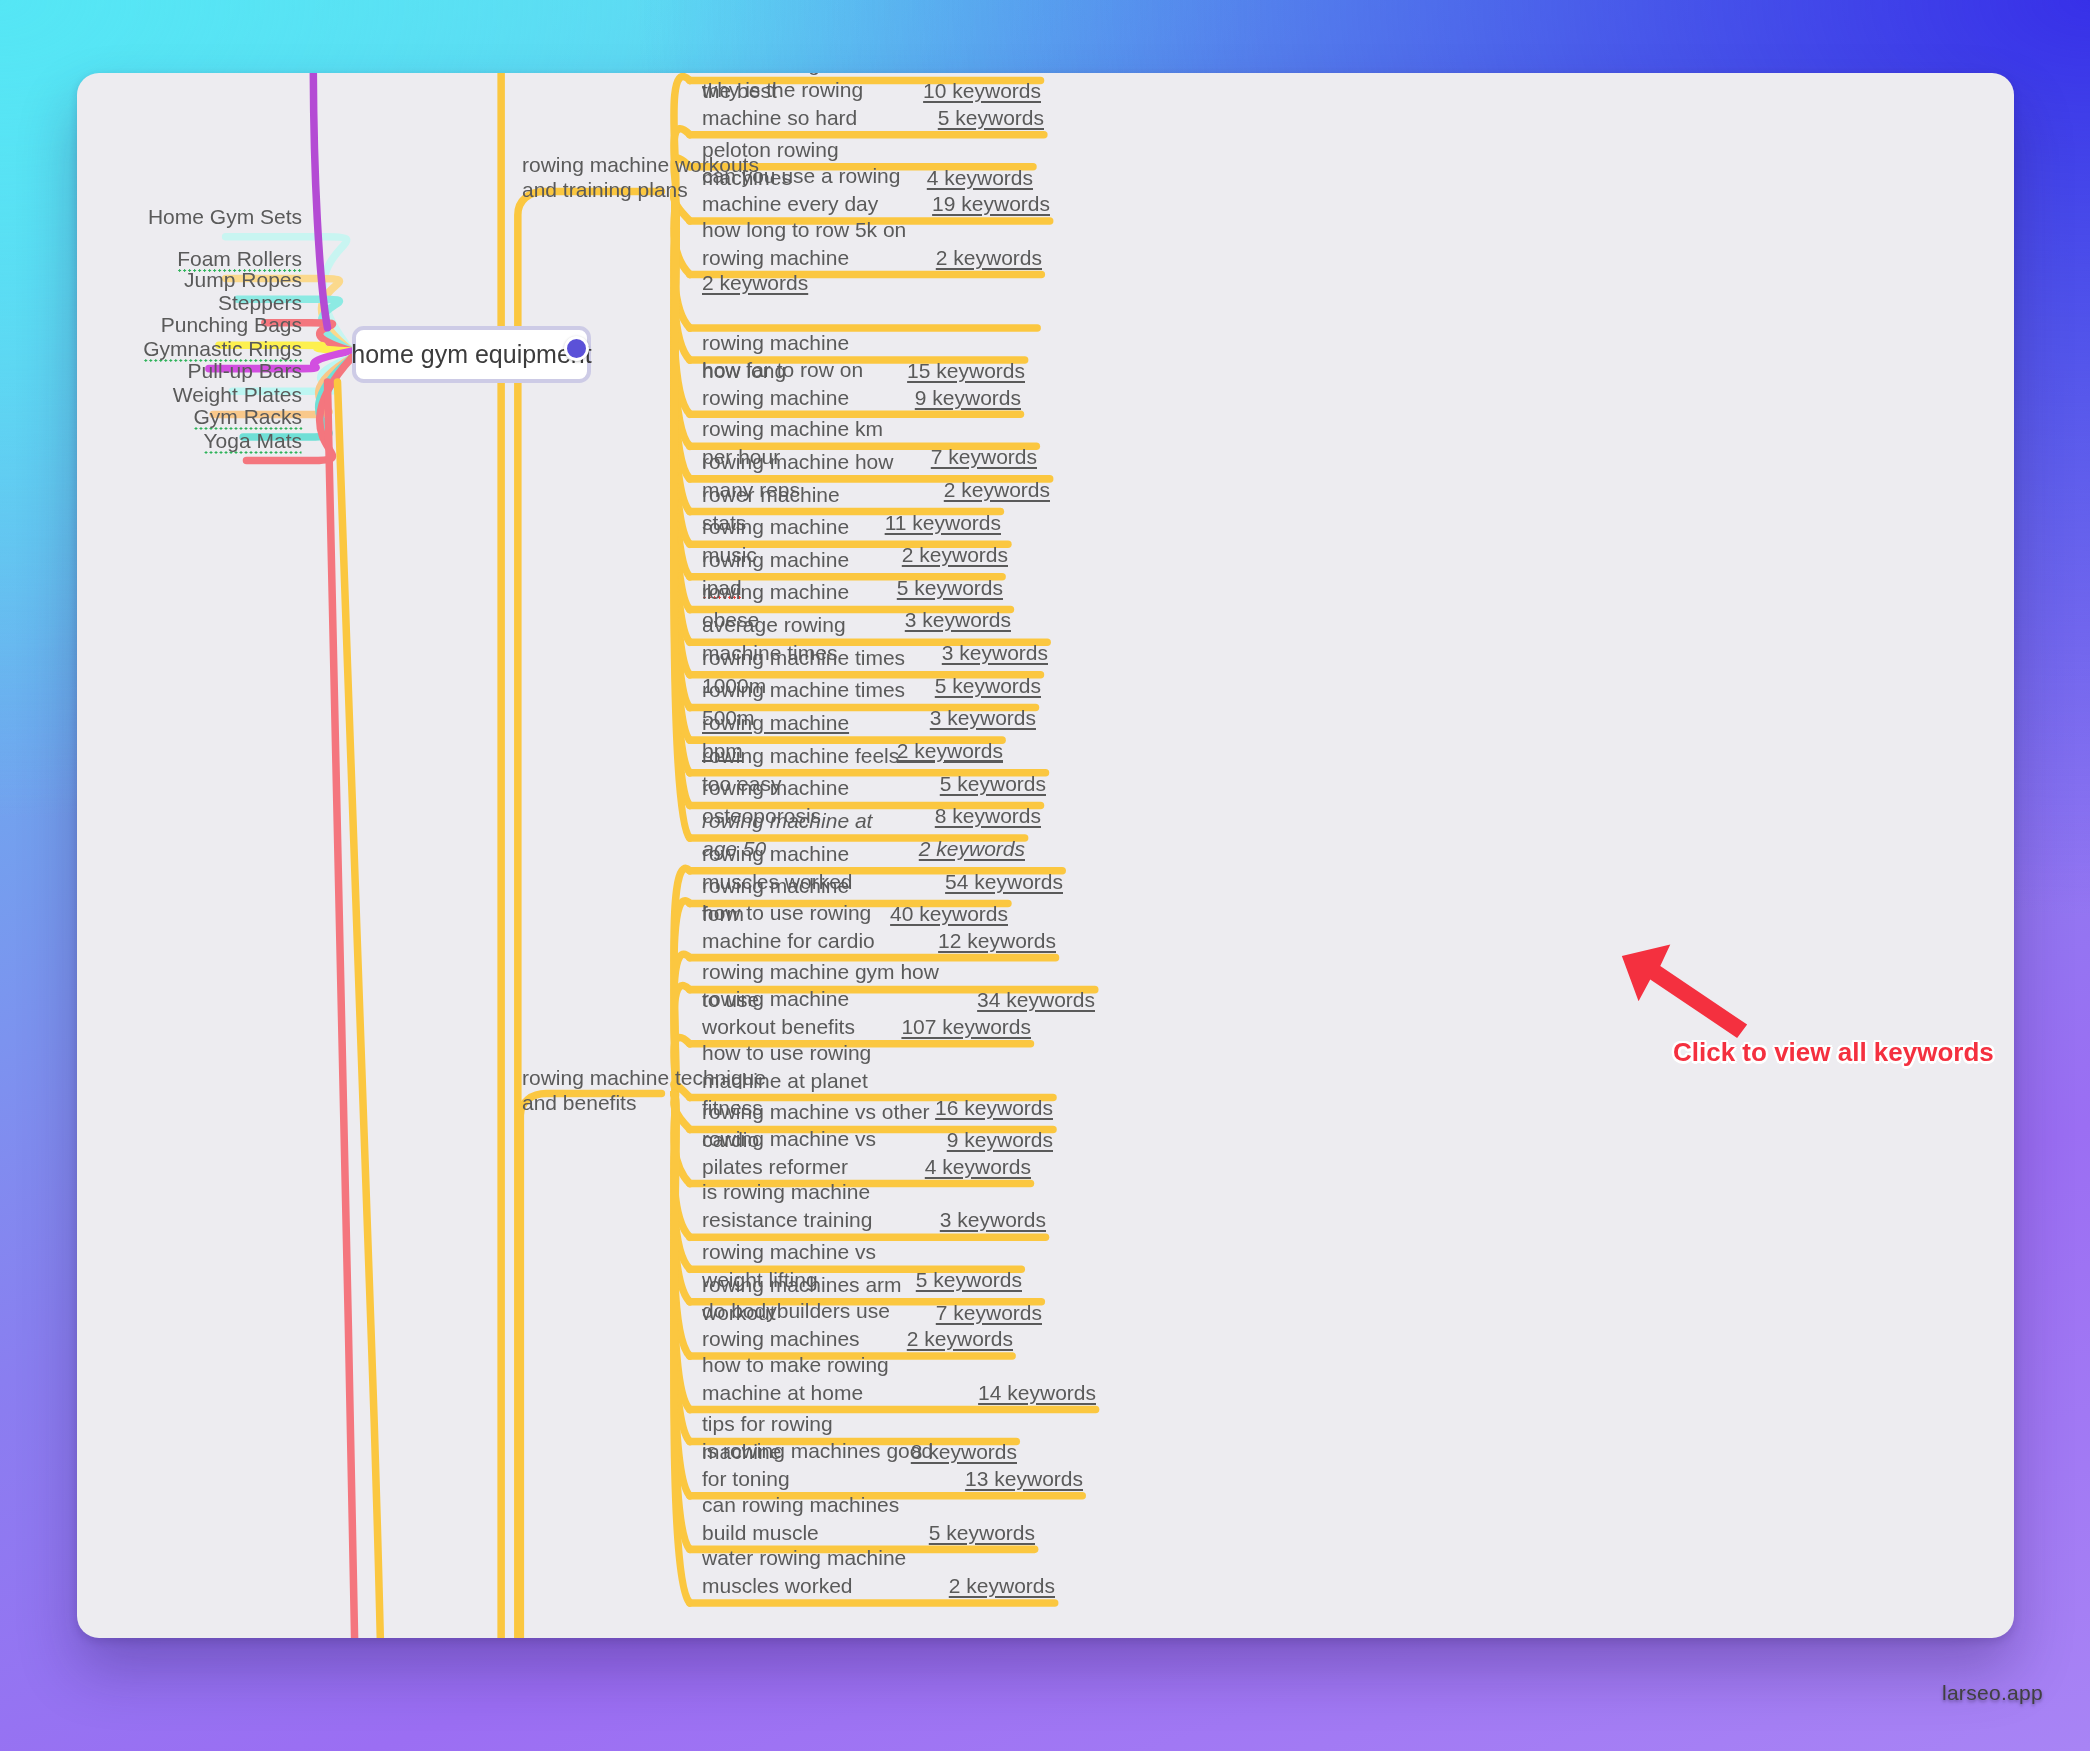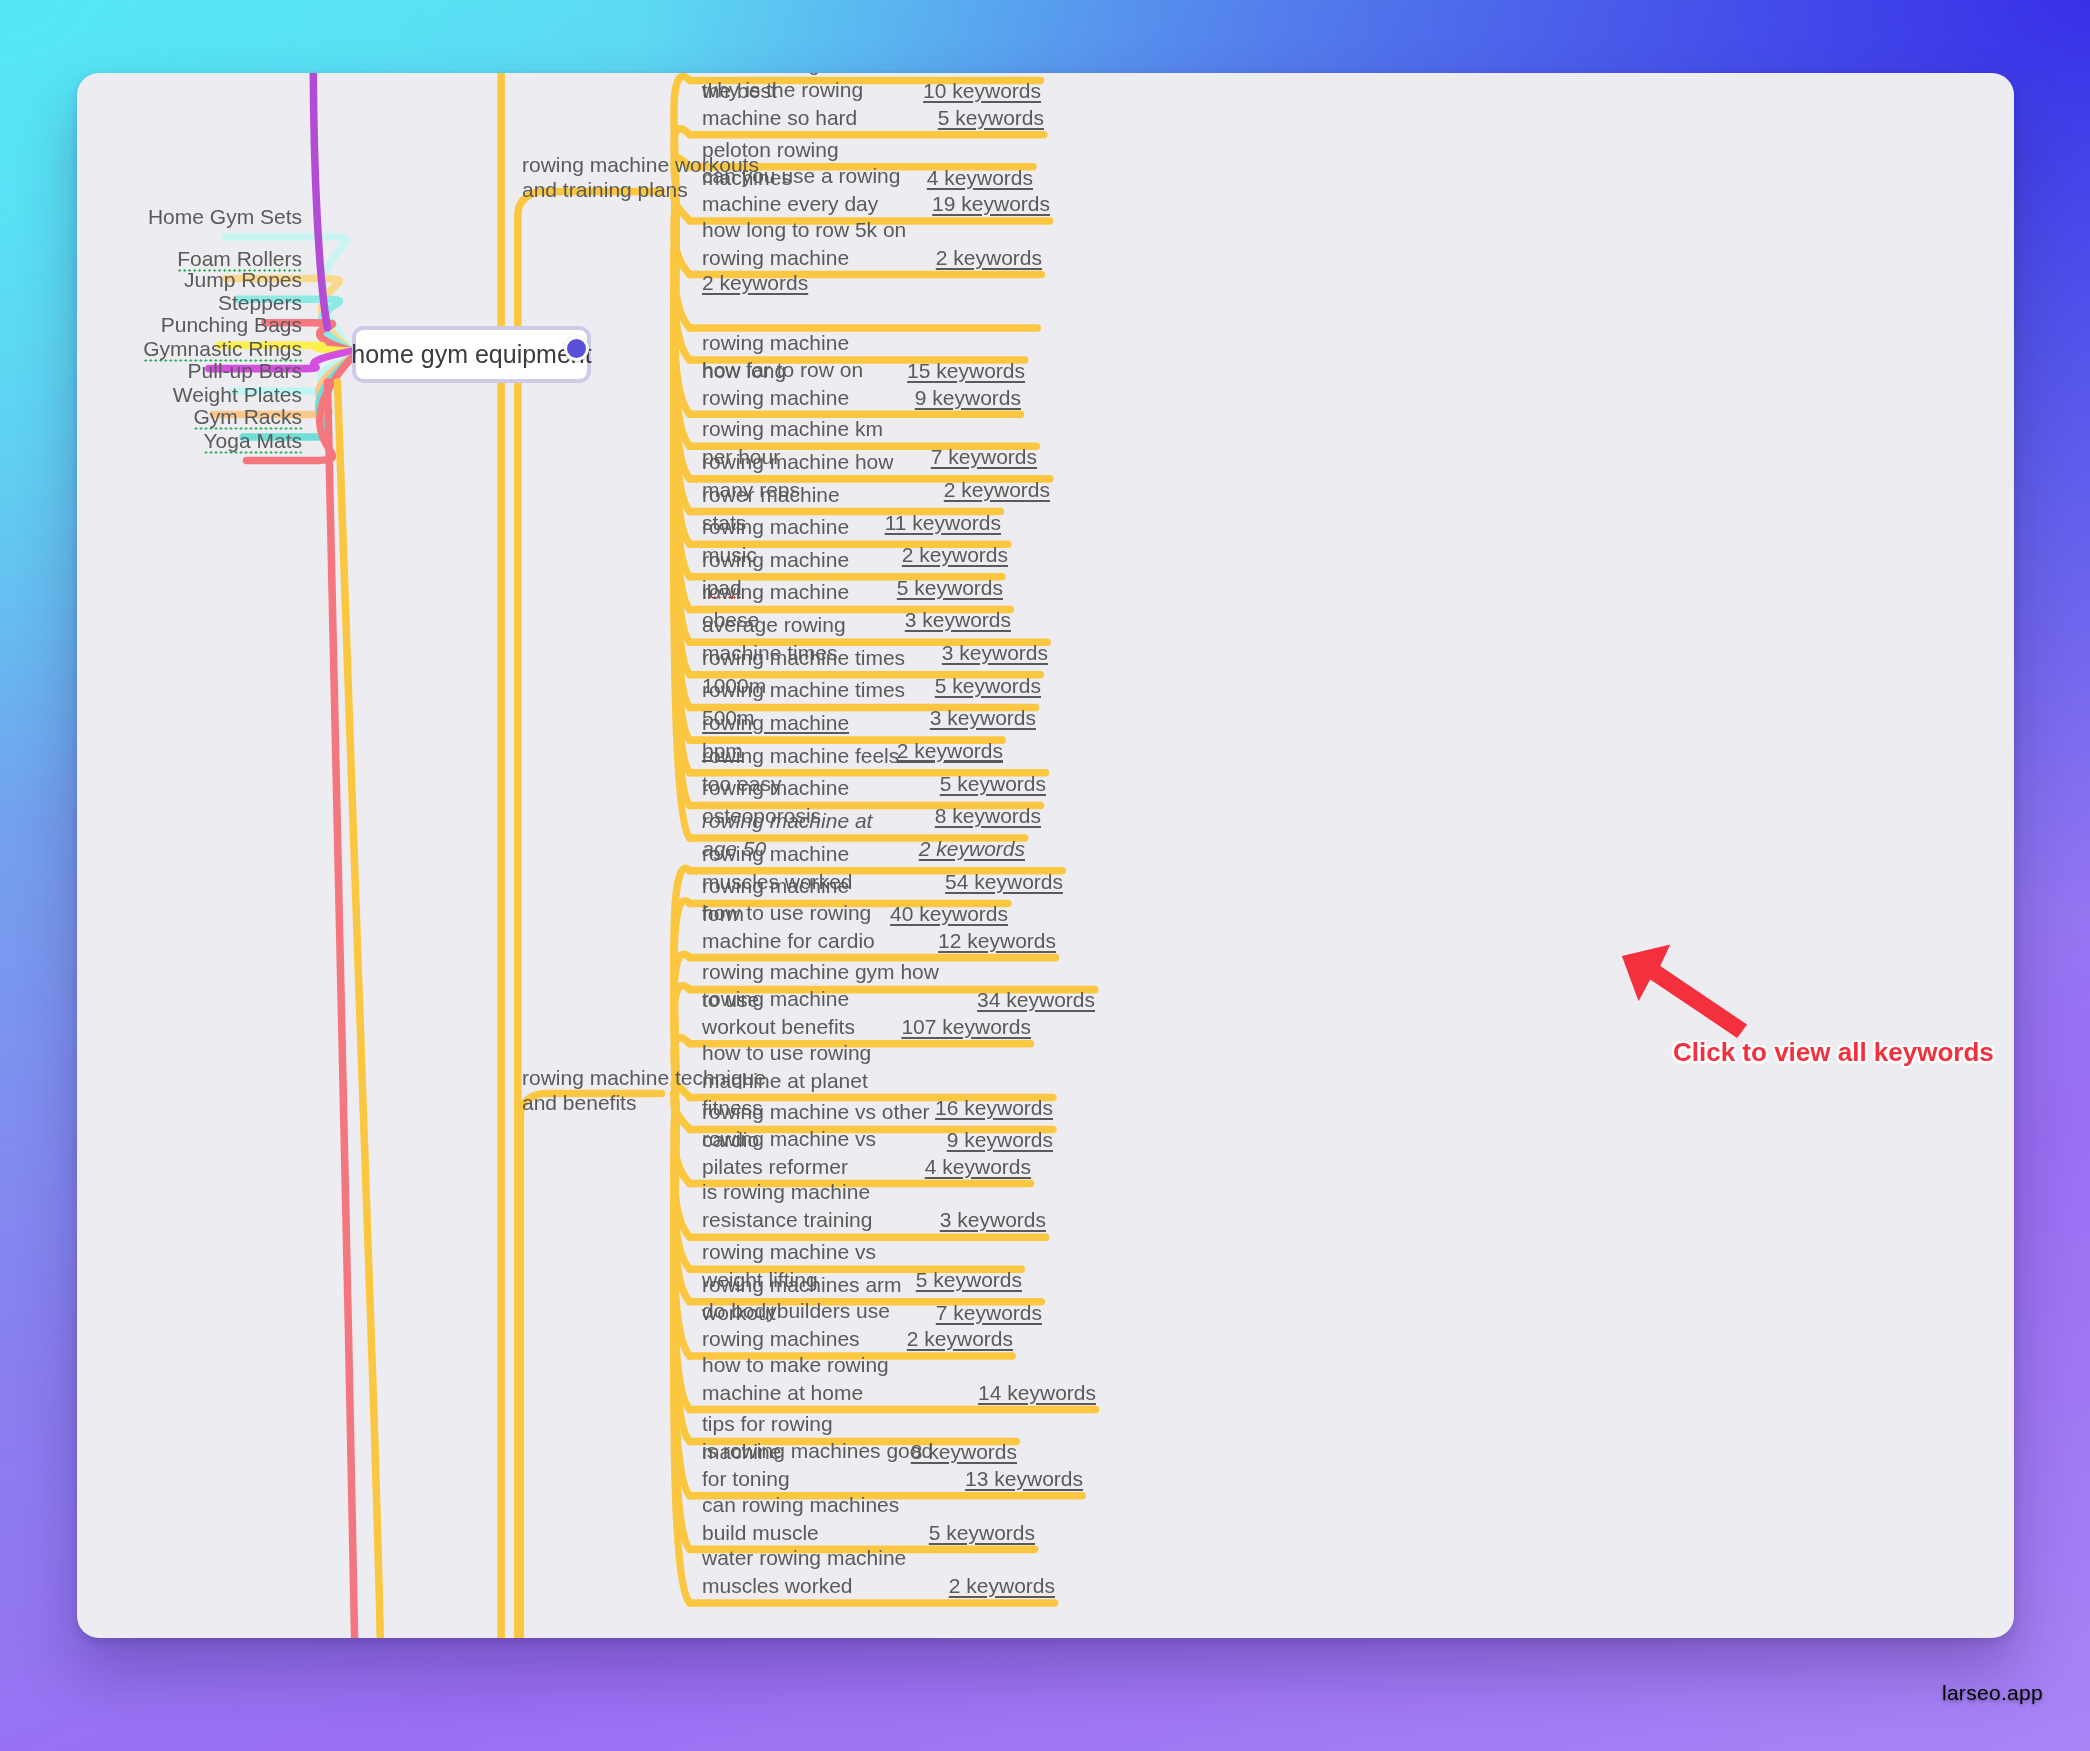--- a/index.html
+++ b/index.html
@@ -102,21 +102,21 @@
     white-space:nowrap;
     text-shadow:
        1.7px 0 0 #fff,-1.7px 0 0 #fff,0 1.7px 0 #fff,0 -1.7px 0 #fff,
        1.7px 1.7px 0 #fff,-1.7px 1.7px 0 #fff,1.7px -1.7px 0 #fff,-1.7px -1.7px 0 #fff,
        2.5px 0 0 #fff,-2.5px 0 0 #fff,0 2.5px 0 #fff,0 -2.5px 0 #fff;
   }
 
   
   #watermark{
     position:absolute; right:48px; bottom:47px; z-index:20;
-    font-size:21px; color:#000000;
+    font-size:21px; color:#404040;
     text-shadow:0 1.7px 3.3px rgba(0,0,0,.35);
     letter-spacing:0.3px;
   }
 </style>
 </head>
 <body>
 
 <div id="canvas-card">
 
   <svg id="map-svg" viewBox="0 0 2320 1874" preserveAspectRatio="none">

